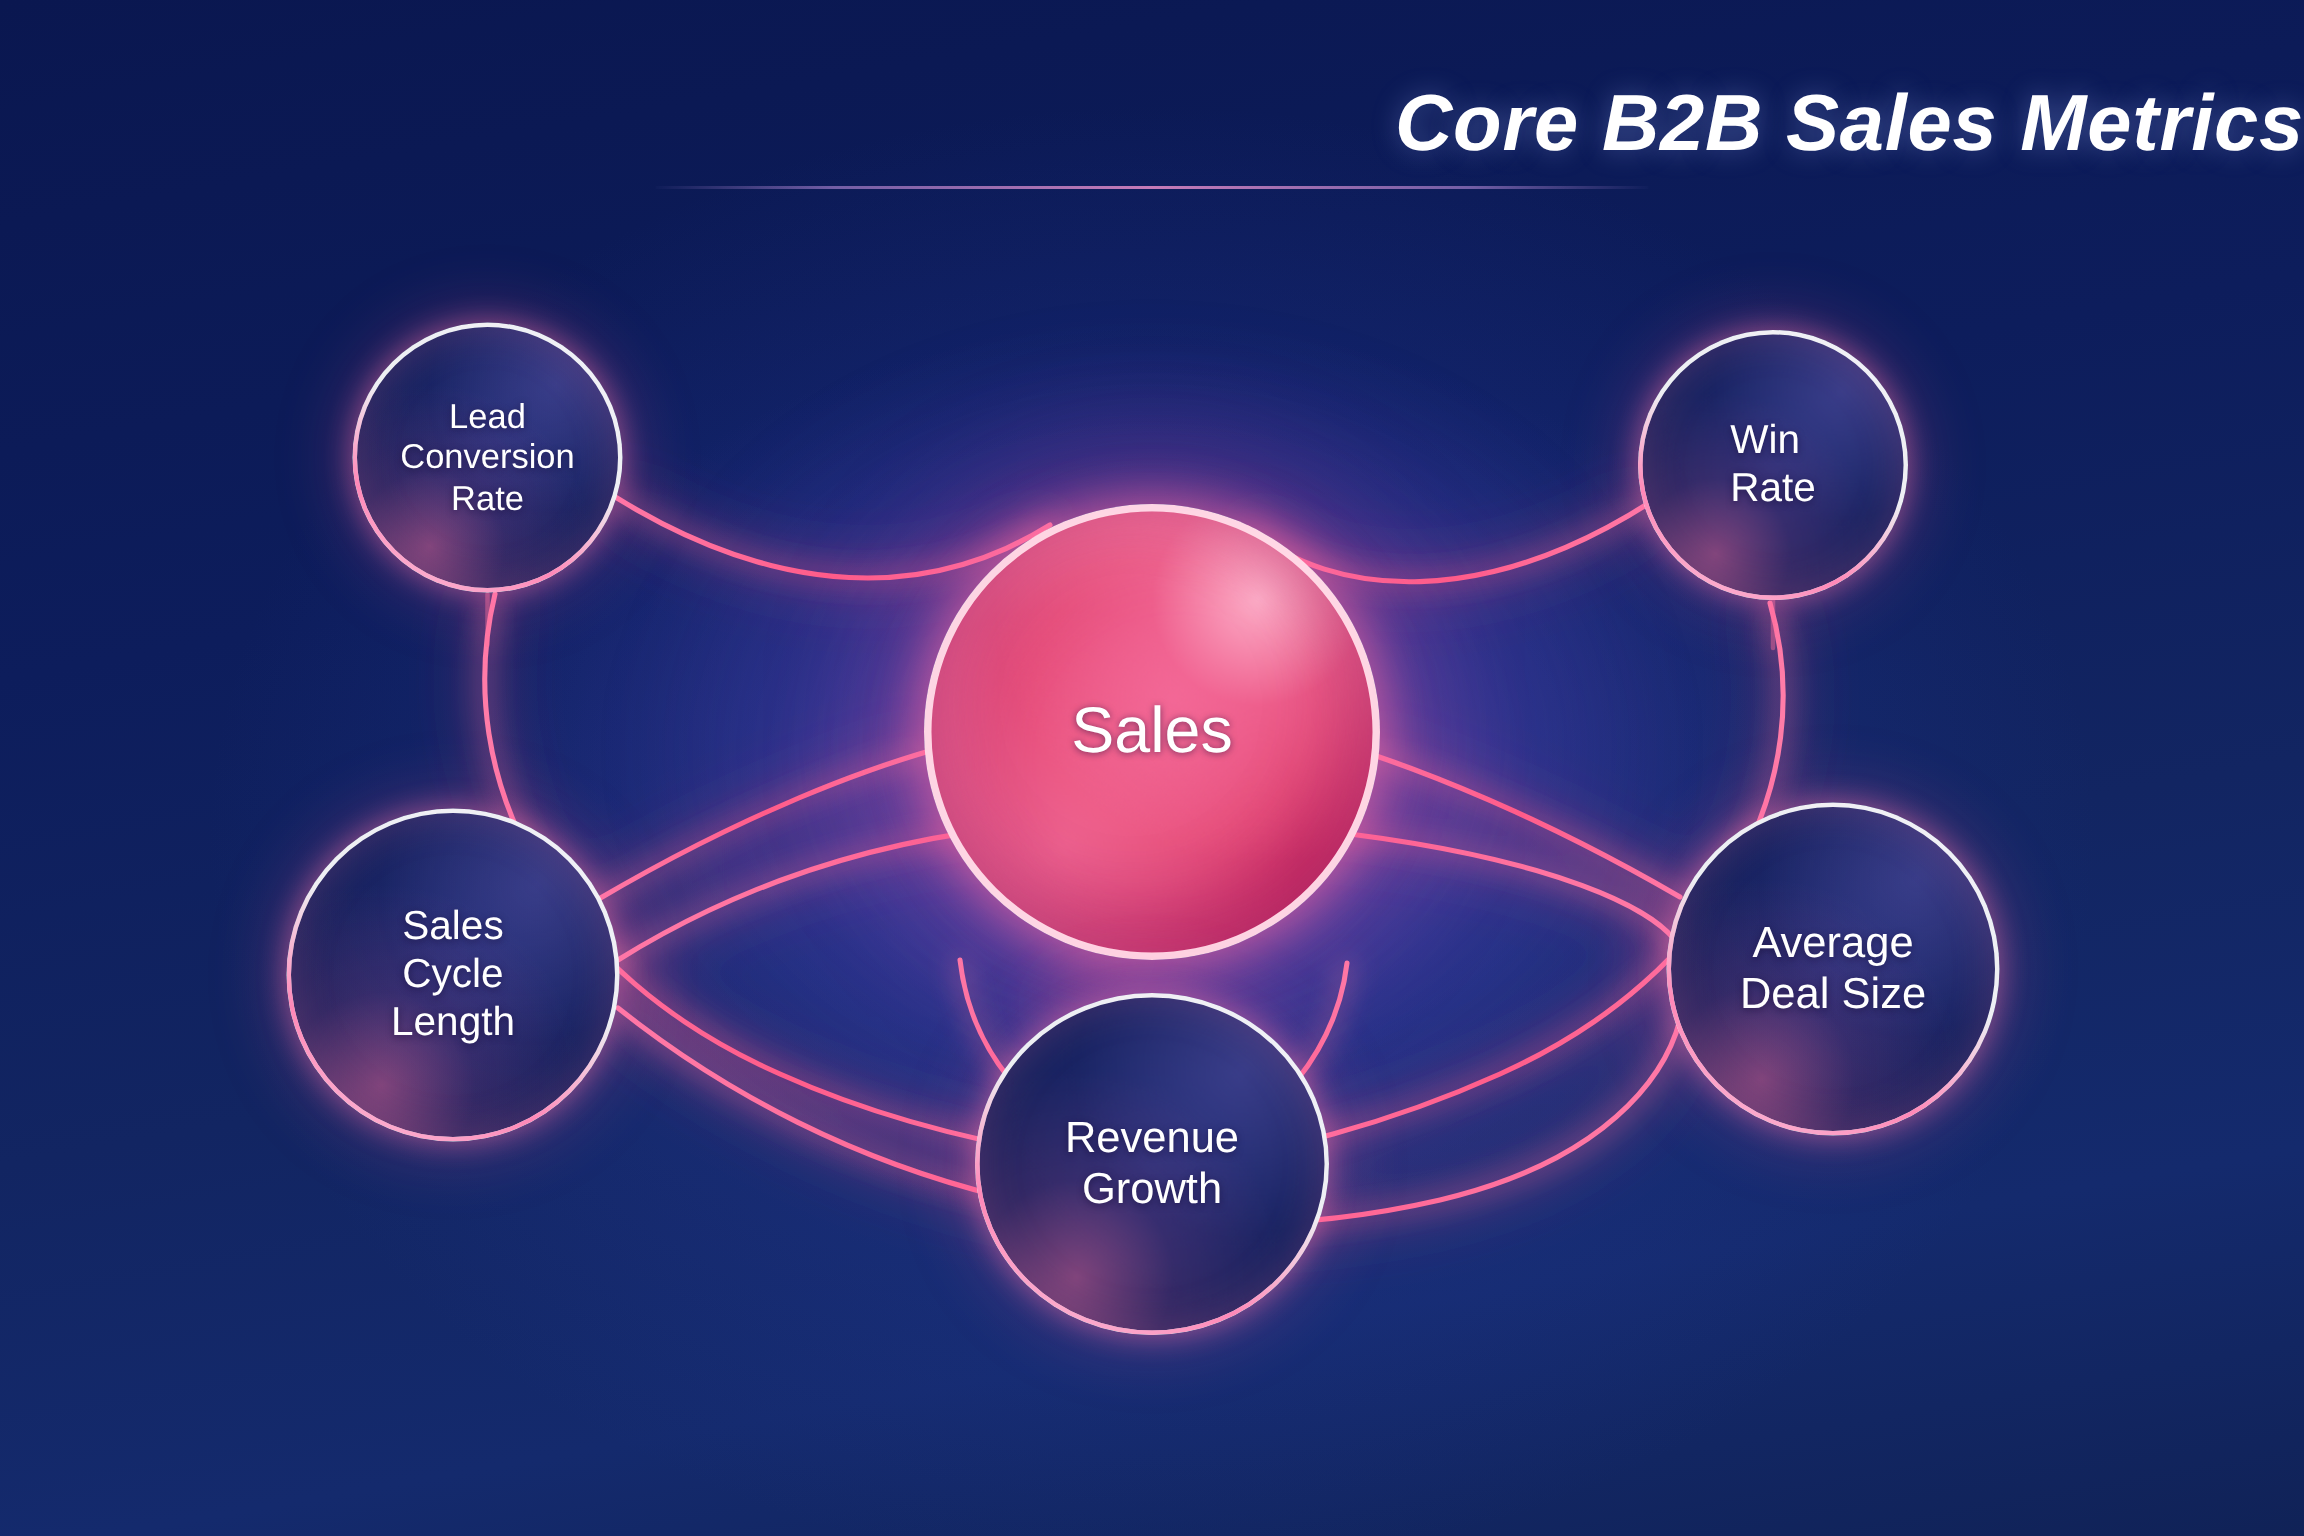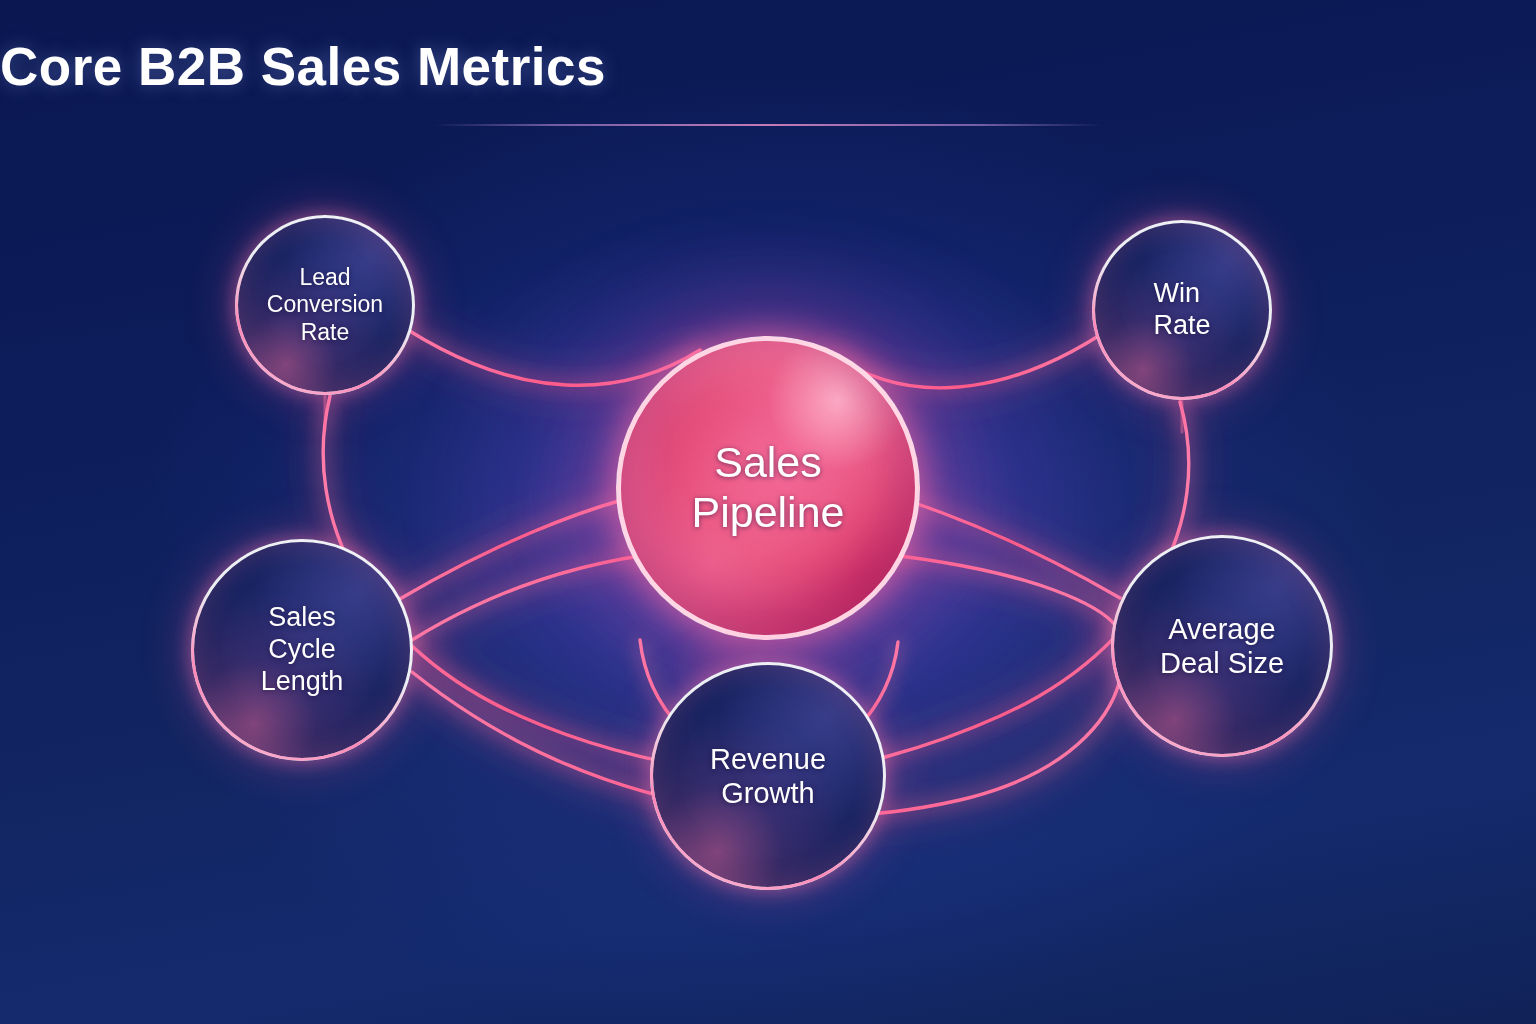--- a/index.html
+++ b/index.html
@@ -18,25 +18,26 @@
     overflow: hidden;
     background:
       radial-gradient(ellipse 620px 420px at 768px 520px, rgba(120,90,210,0.55) 0%, rgba(70,60,170,0.28) 42%, rgba(20,35,110,0.0) 72%),
       radial-gradient(ellipse 900px 700px at 768px 560px, rgba(40,60,160,0.55) 0%, rgba(16,32,100,0.0) 70%),
       linear-gradient(170deg, #0a1750 0%, #0d1d5c 35%, #122562 60%, #142a6d 80%, #102257 100%);
   }
 
   
   .title-wrap {
     position: absolute;
-    top: 36px;
+    top: 52px;
     left: 0;
     width: 100%;
-    text-align: left;
+    text-align: right;
     z-index: 40;
+    font-style: italic;
   }
   .title {
     display: inline-block;
     font-size: 53px;
     font-weight: bold;
     color: #ffffff;
     letter-spacing: 0.5px;
     text-shadow: 0 0 18px rgba(160,180,255,0.35);
     padding-bottom: 14px;
   }
@@ -188,21 +189,20 @@
 
     <g opacity="0.45" fill="none" stroke="#ff6f9d" stroke-width="3" stroke-linecap="round" filter="url(#neon-soft)">
       <path d="M 325 396 L 325 430"></path>
       <path d="M 1182 400 L 1182 432"></path>
     </g>
   </svg>
 
   <div class="node hub" style="left:616px; top:336px; width:304px; height:304px;">
     <div class="label" style="font-size:43px; line-height:1.16;">
       <div>Sales</div>
-      <div>Pipeline</div>
     </div>
   </div>
 
   <div class="node sat" style="left:235px; top:215px; width:180px; height:180px;">
     <div class="label" style="font-size:23px;">
       <div>Lead</div>
       <div>Conversion</div>
       <div>Rate</div>
     </div>
   </div>

